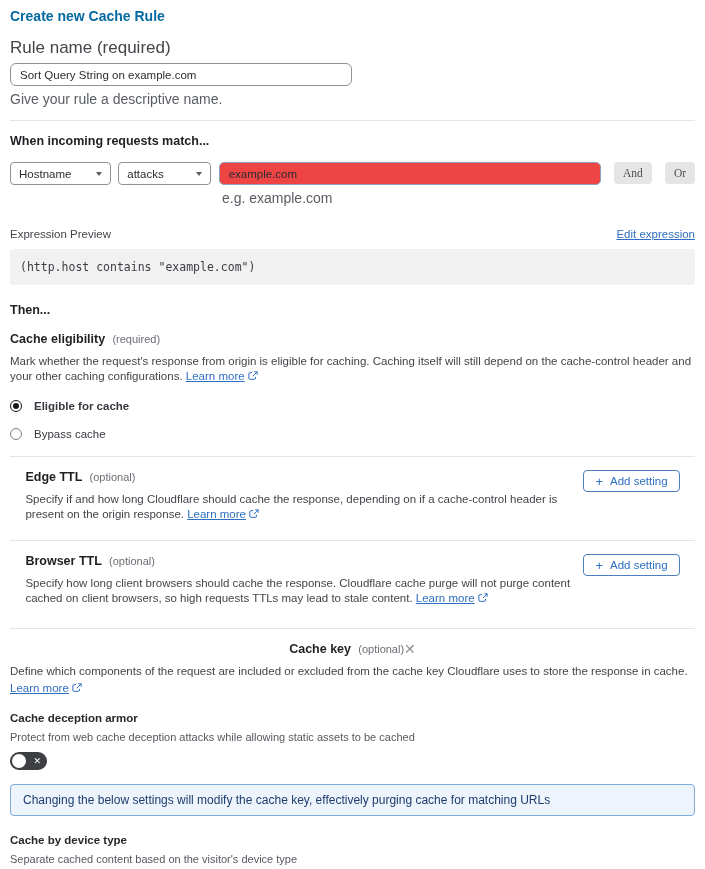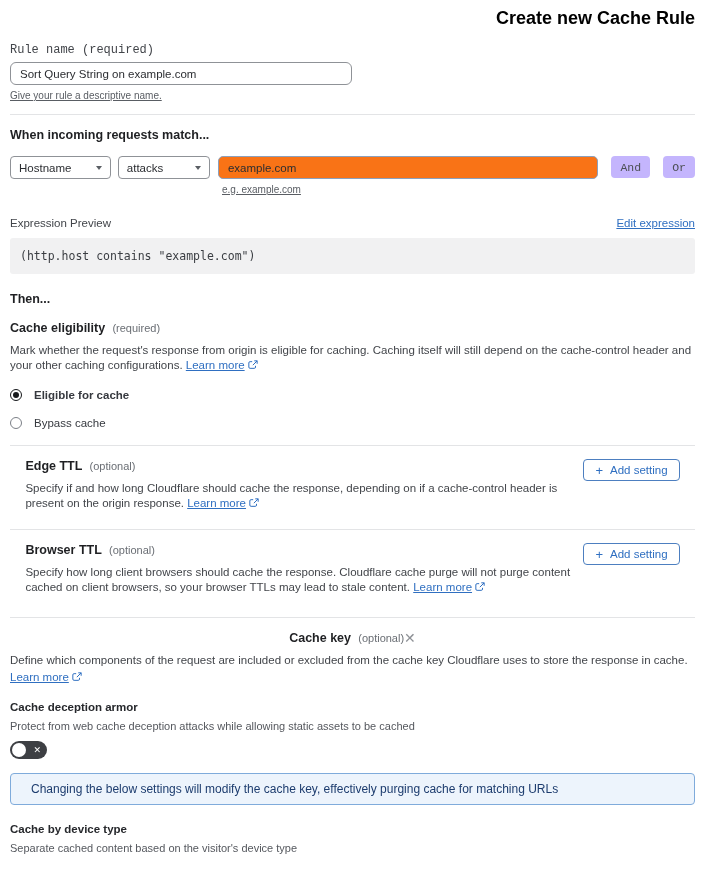--- a/index.html
+++ b/index.html
@@ -5,30 +5,30 @@
   * { box-sizing: border-box; }
   html,body { margin:0; padding:0; background:#fff; }
   body {
     width:705px;
     font-family:"Liberation Sans", sans-serif;
     color:#36393f;
     font-size:11.5px;
   }
   .container { padding:8px 10px 14px 10px; }
 
-  .page-title { font-size:18px; font-weight:bold; color:#000000; margin:0 0 14px 0;text-align:right; }
-
-  .field-label { font-size:12px; color:#42454a; margin-bottom:5px;font-family:Liberation Mono, monospace; }
+  .page-title { font-size:14px; font-weight:bold; color:#0369a1; margin:0 0 14px 0; }
+
+  .field-label { font-size:17px; color:#42454a; margin-bottom:5px; }
   .text-input {
     height:23px; border:1px solid #8f9297; border-radius:6px;
     padding:0 9px; font-size:11.5px; color:#2b2d31;
     font-family:"Liberation Sans", sans-serif; background:#fff; outline:none;
   }
   .rule-name-input { width:342px; }
-  .helper-text { font-size:10px; color:#595d63; margin-top:5px;text-decoration:underline; }
+  .helper-text { font-size:14px; color:#595d63; margin-top:5px; }
 
   .divider { border:none; border-top:1px solid #e3e4e6; margin:13px 0; }
 
   .section-heading { font-size:12.5px; font-weight:bold; color:#1f2023; margin:2px 0 14px 0; }
 
   .matcher-labels { display:flex; margin-bottom:5px; font-size:11.5px; color:#42454a; }
   .matcher-labels .lbl-field { width:110px; }
   .matcher-labels .lbl-operator { width:102px; }
   .matcher-row { display:flex; }
   .select-box {
@@ -36,26 +36,26 @@
     height:23px; border:1px solid #8f9297; border-radius:4px;
     padding:0 8px; background:#fff; font-size:11.5px; color:#2b2d31; cursor:pointer;
   }
   .select-field { width:103px; margin-right:7px; }
   .select-operator { width:94px; margin-right:8px; }
   .caret-down {
     width:0; height:0; border-left:3.5px solid transparent;
     border-right:3.5px solid transparent; border-top:4.5px solid #5a5e64;
   }
   .value-input {
-    width:390px; background:#f97316; border-color:#8ba0bd; margin-right:13px;
+    width:390px; background:#ef4444; border-color:#8ba0bd; margin-right:13px;
     border-radius:5px;
   }
   .chip-button {
-    height:22px; padding:0 9px; background:#c4b5fd; border:none; border-radius:4px;
-    font-size:11.5px; color:#4c4f54; font-family:Liberation Mono, monospace; cursor:pointer;
+    height:22px; padding:0 9px; background:#e5e5e5; border:none; border-radius:4px;
+    font-size:11.5px; color:#4c4f54; font-family:Liberation Serif, serif; cursor:pointer;
   }
   .and-button { margin-right:13px; }
   .value-helper { margin-left:212px; }
 
   .expr-row { display:flex; justify-content:space-between; align-items:center; margin-top:22px; }
   .expr-label { font-size:11.5px; color:#42454a; }
   .link { color:#2f6fc1; text-decoration:underline; cursor:pointer; }
   .edit-expr { font-size:11.5px; }
   .code-block {
     margin-top:9px; background:#f1f1f2; border-radius:3px; height:36px;
@@ -106,21 +106,21 @@
   }
   .toggle--off .knob { left:2px; }
   .toggle .state-glyph {
     position:absolute; top:50%; transform:translateY(-50%);
     color:#fff; font-size:9px; line-height:1;
   }
   .toggle--off .state-glyph { right:6px; }
 
   .info-banner {
     margin-top:14px; background:#edf4fc; border:1px solid #7fabdb; border-radius:4px;
-    padding:8px 20px; font-size:12px; color:#1d3c6e;
+    padding:8px 12px; font-size:12px; color:#1d3c6e;
   }
 
   .learn-more-line { margin-top:3px; font-size:11.5px; }
 </style>
 </head>
 <body>
 
 <div class="container">
 
   <h1 class="page-title">Create new Cache Rule</h1>
@@ -210,21 +210,21 @@
 
   <hr class="divider" style="margin-top:18px;">
 
   
   <div>
     <div class="subsection-title-row">
       <div>
         <span class="subsection-title">Browser TTL</span>
         <span class="qualifier">(optional)</span>
         <div class="desc desc-narrow">
-          <span>Specify how long client browsers should cache the response. Cloudflare cache purge will not purge content cached on client browsers, so your browser TTLs may lead to stale content.</span>
+          <span>Specify how long client browsers should cache the response. Cloudflare cache purge will not purge content cached on client browsers, so high requests TTLs may lead to stale content.</span>
           <a class="link">Learn more</a><span class="ext-icon link"><svg width="10" height="10" viewBox="0 0 12 12">
                 <path d="M5 2H2.5A1.5 1.5 0 0 0 1 3.5v5A1.5 1.5 0 0 0 2.5 10h5A1.5 1.5 0 0 0 9 8.5V7" fill="none" stroke="currentColor" stroke-width="1.2"></path>
                 <path d="M7.5 1H11v3.5" fill="none" stroke="currentColor" stroke-width="1.2"></path>
                 <path d="M11 1L5.8 6.2" fill="none" stroke="currentColor" stroke-width="1.2"></path>
               </svg></span>
         </div>
       </div>
       <button class="add-setting-button">
         <span class="plus-glyph">+</span>
         <span>Add setting</span>

